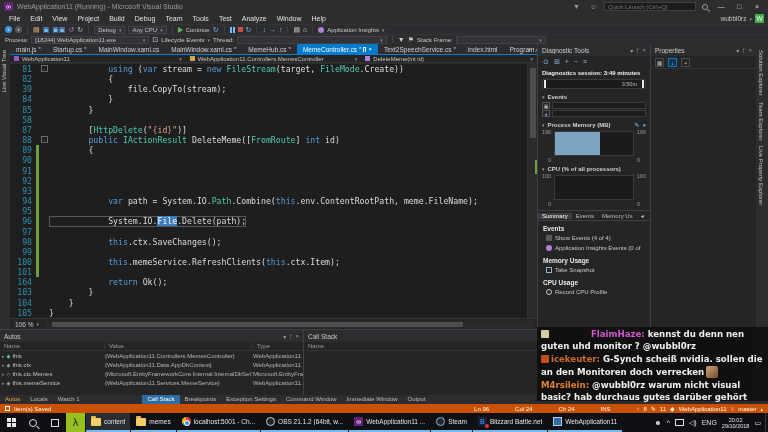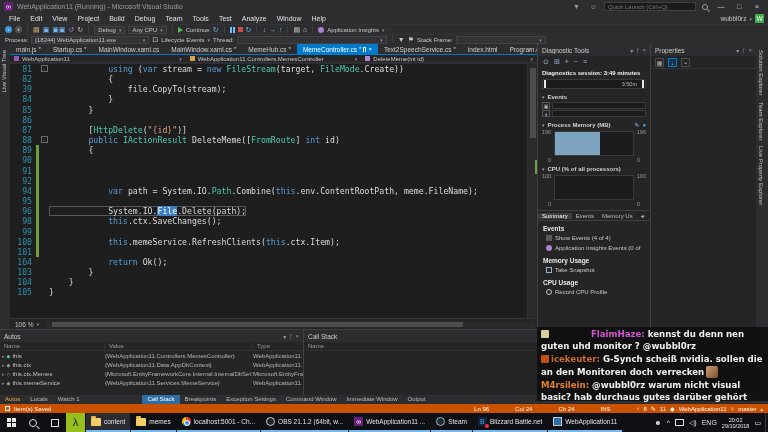--- a/index.html
+++ b/index.html
@@ -346,30 +346,32 @@
   <div id="leftdock" class="abs">
     <span class="vtab">Live Visual Tree</span>
   </div>
 
   <div id="editor" class="abs">
       <div class="crow"><span class="ln">81</span><span class="chg"></span><span class="fold box"><span>-</span></span><span class="codetext"><span class="tk-p">            </span><span class="tk-k">using</span><span class="tk-p"> (</span><span class="tk-k">var</span><span class="tk-p"> stream = </span><span class="tk-k">new</span><span class="tk-p"> </span><span class="tk-t">FileStream</span><span class="tk-p">(target, </span><span class="tk-t">FileMode</span><span class="tk-p">.Create))</span></span></div>
       <div class="crow"><span class="ln">82</span><span class="chg"></span><span class="fold"></span><span class="codetext"><span class="tk-p">            {</span></span></div>
       <div class="crow"><span class="ln">39</span><span class="chg"></span><span class="fold"></span><span class="codetext"><span class="tk-p">                file.CopyTo(stream);</span></span></div>
       <div class="crow"><span class="ln">84</span><span class="chg"></span><span class="fold"></span><span class="codetext"><span class="tk-p">            }</span></span></div>
       <div class="crow"><span class="ln">85</span><span class="chg"></span><span class="fold"></span><span class="codetext"><span class="tk-p">        }</span></span></div>
-      <div class="crow"><span class="ln">86</span><span class="chg"></span><span class="fold"></span><span class="codetext"></span></div>
+      <div class="crow"><span class="ln">58</span><span class="chg"></span><span class="fold"></span><span class="codetext"></span></div>
       <div class="crow"><span class="ln">87</span><span class="chg"></span><span class="fold"></span><span class="codetext"><span class="tk-p">        [</span><span class="tk-t">HttpDelete</span><span class="tk-p">(</span><span class="tk-s">"{id}"</span><span class="tk-p">)]</span></span></div>
       <div class="crow"><span class="ln">88</span><span class="chg"></span><span class="fold box"><span>-</span></span><span class="codetext"><span class="tk-p">        </span><span class="tk-k">public</span><span class="tk-p"> </span><span class="tk-t">IActionResult</span><span class="tk-p"> DeleteMeme([</span><span class="tk-t">FromRoute</span><span class="tk-p">] </span><span class="tk-k">int</span><span class="tk-p"> id)</span></span></div>
       <div class="crow"><span class="ln">89</span><span class="chg on"></span><span class="fold"></span><span class="codetext"><span class="tk-p">        {</span></span></div>
       <div class="crow"><span class="ln">90</span><span class="chg on"></span><span class="fold"></span></div>
       <div class="crow"><span class="ln">91</span><span class="chg on"></span><span class="fold"></span><span class="codetext"></span></div>
       <div class="crow"><span class="ln">92</span><span class="chg on"></span><span class="fold"></span></div>
+      <div class="crow"><span class="ln">93</span><span class="chg on"></span><span class="fold"></span><span class="codetext"></span></div>
       <div class="crow"><span class="ln">94</span><span class="chg on"></span><span class="fold"></span><span class="codetext"><span class="tk-p">            </span><span class="tk-k">var</span><span class="tk-p"> path = System.IO.</span><span class="tk-t">Path</span><span class="tk-p">.Combine(</span><span class="tk-k">this</span><span class="tk-p">.env.ContentRootPath, meme.FileName);</span></span></div>
       <div class="crow"><span class="ln">95</span><span class="chg on"></span><span class="fold"></span><span class="codetext"></span></div>
       <div class="crow cur"><span class="ln">96</span><span class="chg on"></span><span class="fold"></span><span class="codetext"><span class="tk-p">            System.IO.</span><span class="tk-sel">File</span><span class="tk-p">.Delete(path);</span></span></div>
+      <div class="crow"><span class="ln">97</span><span class="chg on"></span><span class="fold"></span><span class="codetext"></span></div>
       <div class="crow"><span class="ln">98</span><span class="chg on"></span><span class="fold"></span><span class="codetext"><span class="tk-p">            </span><span class="tk-k">this</span><span class="tk-p">.ctx.SaveChanges();</span></span></div>
       <div class="crow"><span class="ln">99</span><span class="chg on"></span><span class="fold"></span><span class="codetext"></span></div>
       <div class="crow"><span class="ln">100</span><span class="chg on"></span><span class="fold"></span><span class="codetext"><span class="tk-p">            </span><span class="tk-k">this</span><span class="tk-p">.memeService.RefreshClients(</span><span class="tk-k">this</span><span class="tk-p">.ctx.Item);</span></span></div>
       <div class="crow"><span class="ln">101</span><span class="chg on"></span><span class="fold"></span><span class="codetext"></span></div>
       <div class="crow"><span class="ln">164</span><span class="chg"></span><span class="fold"></span><span class="codetext"><span class="tk-p">            </span><span class="tk-k">return</span><span class="tk-p"> Ok();</span></span></div>
       <div class="crow"><span class="ln">103</span><span class="chg"></span><span class="fold"></span><span class="codetext"><span class="tk-p">        }</span></span></div>
       <div class="crow"><span class="ln">104</span><span class="chg"></span><span class="fold"></span><span class="codetext"><span class="tk-p">    }</span></span></div>
       <div class="crow"><span class="ln">105</span><span class="chg"></span><span class="fold"></span><span class="codetext"><span class="tk-p">}</span></span></div>
     </div>
   <div id="vscroll" class="abs">

